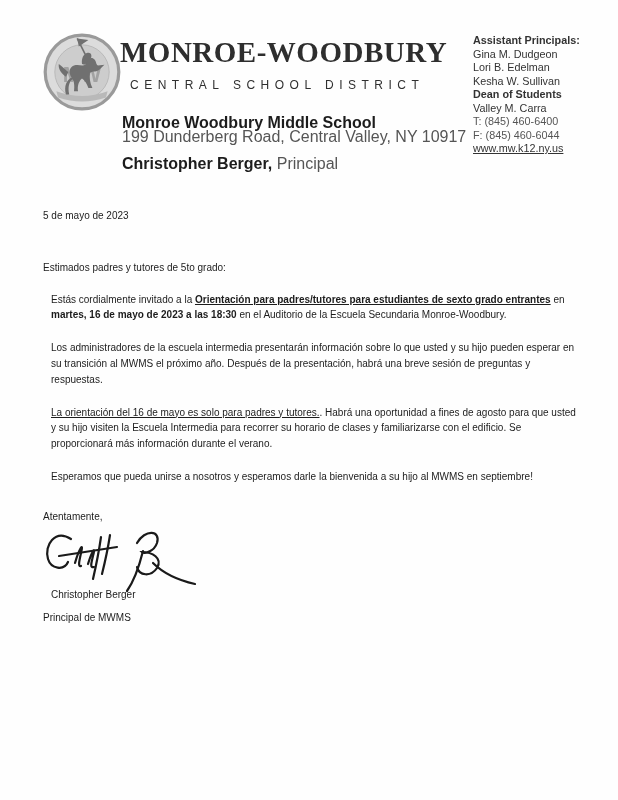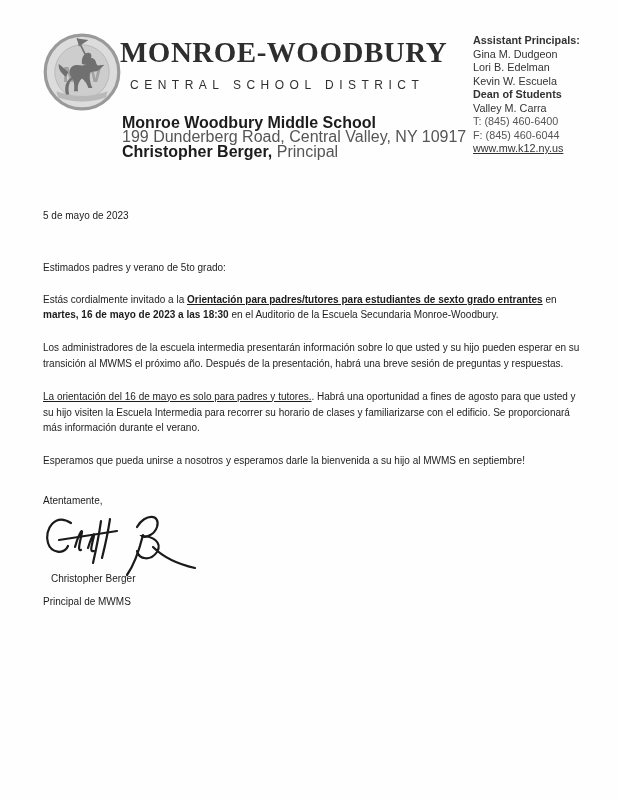--- a/index.html
+++ b/index.html
@@ -8,33 +8,33 @@
 
   
   .letterhead{position:absolute;top:28px;left:42px;right:24px;height:150px}
   .logo{position:absolute;left:0;top:4px;width:80px;height:80px}
   .district-name{position:absolute;left:78px;top:8px;font-family:"Liberation Serif",serif;font-weight:700;
                  font-size:29px;letter-spacing:.5px;color:#2e2e2e;white-space:nowrap}
   .district-sub{position:absolute;left:88px;top:50px;font-size:12px;letter-spacing:5.5px;color:#2f2f2f;white-space:nowrap}
   .school-info{position:absolute;left:80px;top:88px;font-size:16px;line-height:13px}
   .school-name{font-weight:700}
   .school-address{color:#555;margin-top:1px}
-  .principal-line{margin-top:2px}
+  .principal-line{margin-top:14px}
   .muted{color:#555}
   .b{font-weight:700}
   .u{text-decoration:underline}
   .bi{font-weight:700;}
 
   .contacts{position:absolute;left:431px;top:6px;width:121px;font-size:10.8px;line-height:13.5px;color:#333}
   .contacts .dim{color:#555}
   .website{text-decoration:underline;color:#333;cursor:pointer}
 
   
   .letter-body{position:absolute;left:43px;top:208px;width:537px;font-size:10px;line-height:15.8px}
-  .letter-body p{margin:0 0 17px 0}
+  .letter-body p{margin:0 0 17px 8px}
   .date{margin:0 0 36px 0 !important}
   .salutation{margin:0 0 16px 0 !important}
   .closing{margin:24px 0 0 0 !important}
   .sig-wrap{margin:-4px 0 -14px -4px;height:72px}
   .sig-name{margin:8px !important;line-height:15px}
   .sig-title{margin:0 !important;line-height:15px}
 </style>
 </head>
 <body>
 
@@ -66,35 +66,35 @@
       <div class="principal-line">
         <span class="b">Christopher Berger,</span>
         <span class="muted">Principal</span>
       </div>
     </div>
 
     <aside class="contacts">
       <div class="bi">Assistant Principals:</div>
       <div>Gina M. Dudgeon</div>
       <div>Lori B. Edelman</div>
-      <div>Kevin W. Escuela</div>
+      <div>Kesha W. Sullivan</div>
       <div class="bi">Dean of Students</div>
       <div>Valley M. Carra</div>
       <div class="dim">T: (845) 460-6400</div>
       <div class="dim">F: (845) 460-6044</div>
       <div><span class="website">www.mw.k12.ny.us</span></div>
     </aside>
 
   </header>
 
   <main class="letter-body">
 
     <p class="date">5 de mayo de 2023</p>
 
-    <p class="salutation">Estimados padres y verano de 5to grado:</p>
+    <p class="salutation">Estimados padres y tutores de 5to grado:</p>
 
     <p><span>Estás cordialmente invitado a la </span><span class="b u">Orientación para padres/tutores para estudiantes de sexto grado entrantes</span><span> en </span><span class="b">martes, 16 de mayo de 2023 a las 18:30</span><span> en el Auditorio de la Escuela Secundaria Monroe-Woodbury.</span></p>
 
     <p>Los administradores de la escuela intermedia presentarán información sobre lo que usted y su hijo pueden esperar en su transición al MWMS el próximo año. Después de la presentación, habrá una breve sesión de preguntas y respuestas.</p>
 
     <p><span class="u">La orientación del 16 de mayo es solo para padres y tutores.</span><span>. Habrá una oportunidad a fines de agosto para que usted y su hijo visiten la Escuela Intermedia para recorrer su horario de clases y familiarizarse con el edificio. Se proporcionará más información durante el verano.</span></p>
 
     <p>Esperamos que pueda unirse a nosotros y esperamos darle la bienvenida a su hijo al MWMS en septiembre!</p>
 
     <p class="closing">Atentamente,</p>

